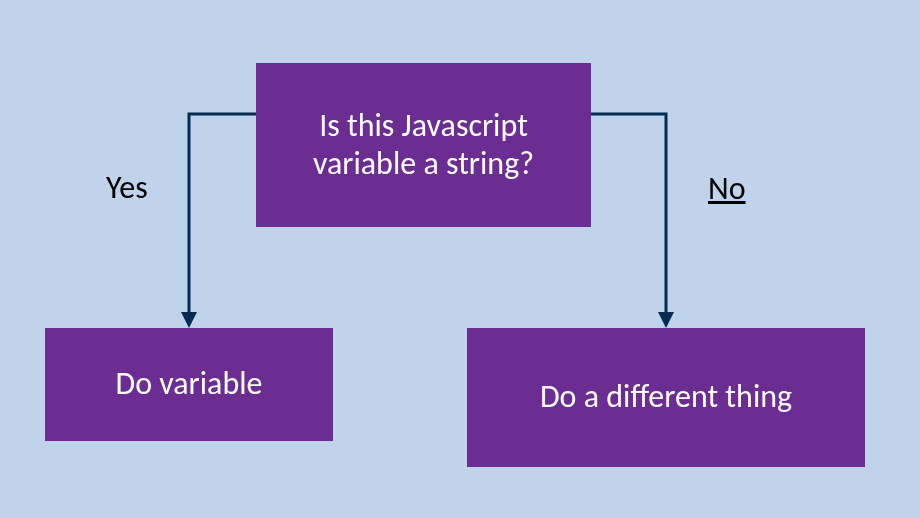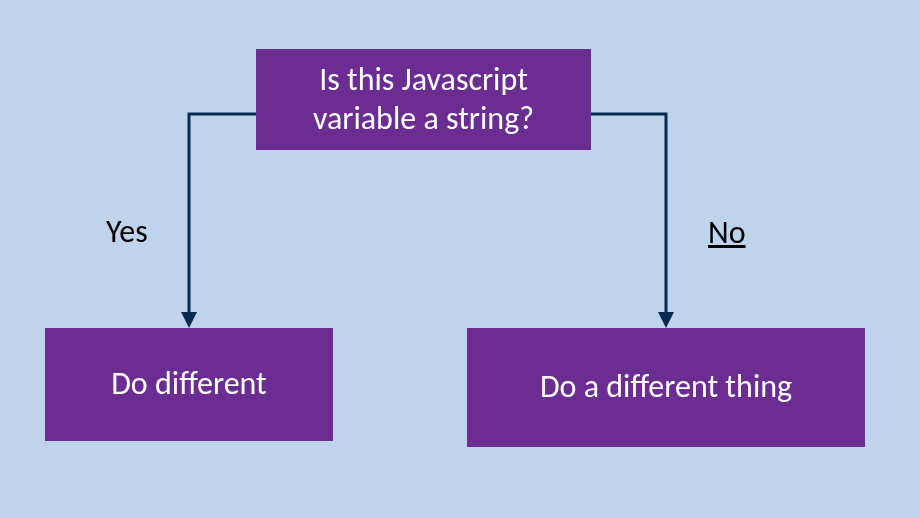--- a/index.html
+++ b/index.html
@@ -18,41 +18,40 @@
       align-items: center;
       justify-content: center;
       text-align: center;
       position: absolute;
       font-size: 32px;
       line-height: 1.2;
       padding: 10px 20px;
     }
     .decision-box {
       left: 256px;
-      top: 49px;
+      top: 63px;
       width: 335px;
-      height: 101px;
+      height: 164px;
     }
     .yes-box {
       left: 45px;
       top: 328px;
       width: 288px;
       height: 113px;
     }
     .no-box {
       left: 467px;
       top: 328px;
       width: 398px;
-      height: 119px;
+      height: 139px;
     }
     .label {
       position: absolute;
       color: #000000;
       font-size: 32px;
-      margin-top: 44px;
     }
     .yes-label {
       left: 106px;
       top: 168px;
     }
     .no-label {
       left: 708px;
       top: 169px;
       text-decoration: underline;
     }
@@ -79,18 +78,18 @@
 </svg>
 
 <div class="box decision-box">
   <span>Is this Javascript variable a string?</span>
 </div>
 
 <div class="label yes-label">Yes</div>
 <div class="label no-label">No</div>
 
 <div class="box yes-box">
-  <span>Do different</span>
+  <span>Do variable</span>
 </div>
 
 <div class="box no-box">
   <span>Do a different thing</span>
 </div>
 
 </body></html>

